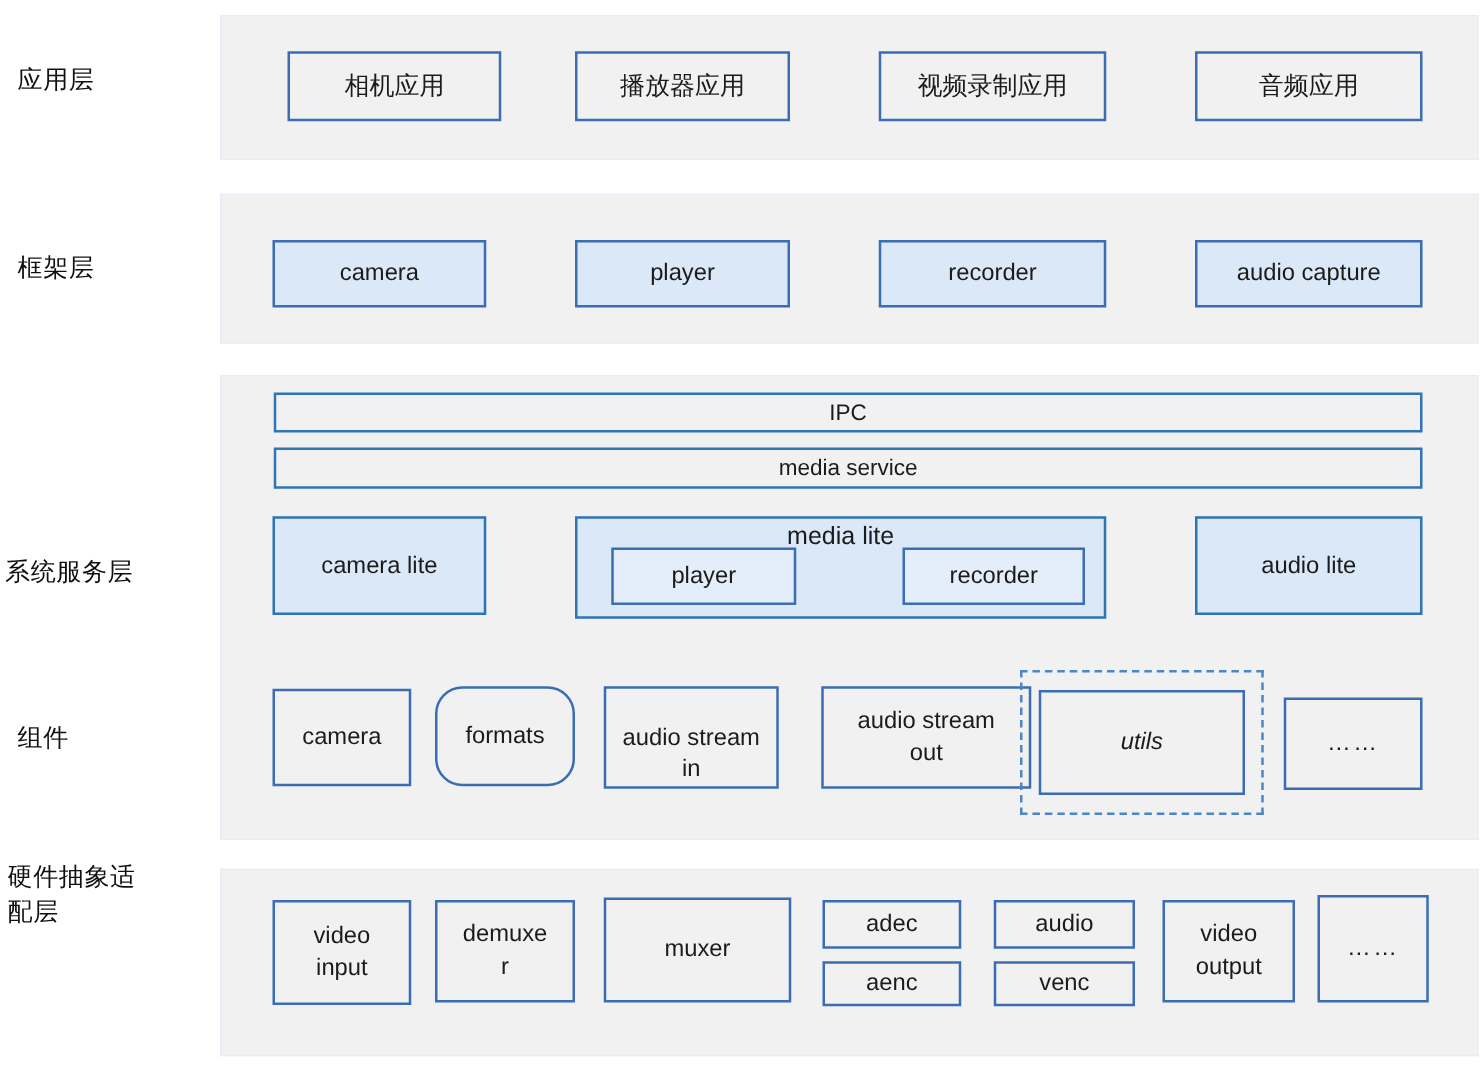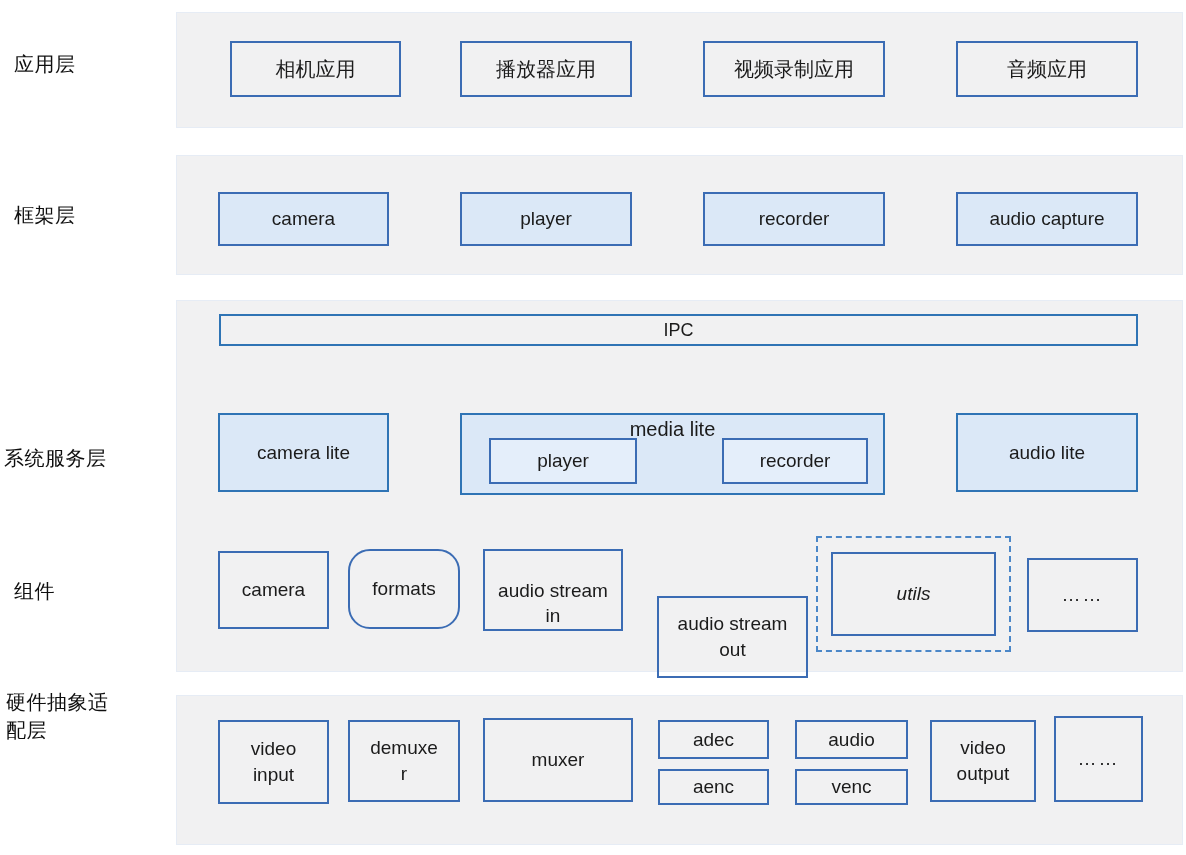--- a/index.html
+++ b/index.html
@@ -103,37 +103,38 @@
   <div class="box filled" style="left:41px; top:36px; width:171px; height:54px;">camera</div>
   <div class="box filled" style="left:283px; top:36px; width:172px; height:54px;">player</div>
   <div class="box filled" style="left:526px; top:36px; width:182px; height:54px;">recorder</div>
   <div class="box filled" style="left:779px; top:36px; width:182px; height:54px;">audio capture</div>
 </div>
 
 <div class="panel" style="left:176px; top:300px; width:1007px; height:372px;">
 
   <div class="bar" style="left:42px; top:13px; width:919px; height:32px;">IPC</div>
 
+  <div class="bar" style="left:42px; top:57px; width:919px; height:33px;">media service</div>
 
   <div class="box filled" style="left:41px; top:112px; width:171px; height:79px; border-color:var(--bar-border);">camera lite</div>
 
   <div class="group" style="left:283px; top:112px; width:425px; height:82px;">
     <div class="group-label">media lite</div>
     <div class="box inner-filled" style="left:27px; top:23px; width:148px; height:46px;">player</div>
     <div class="box inner-filled" style="left:260px; top:23px; width:146px; height:46px;">recorder</div>
   </div>
 
   <div class="box filled" style="left:779px; top:112px; width:182px; height:79px; border-color:var(--bar-border);">audio lite</div>
 
   <div class="box" style="left:41px; top:250px; width:111px; height:78px;">camera</div>
   <div class="box" style="left:171px; top:248px; width:112px; height:80px;border-radius:22px;">formats</div>
   <div class="box" style="left:306px; top:248px; width:140px; height:82px;align-items:flex-end;">
     <span class="t w110">audio stream in</span>
   </div>
-  <div class="box" style="left:480px; top:248px; width:151px; height:82px;margin-top:47px;">
+  <div class="box" style="left:480px; top:248px; width:168px; height:82px;">
     <span class="t w110">audio stream out</span>
   </div>
   <div class="dashed-frame" style="left:639px; top:235px; width:195px; height:116px;">
     <div class="box" style="left:13px; top:14px; width:165px; height:84px;font-style:italic;">utils</div>
   </div>
   <div class="box" style="left:850px; top:257px; width:111px; height:74px;">
     <span class="t ellipsis">……</span>
   </div>
 </div>
 

